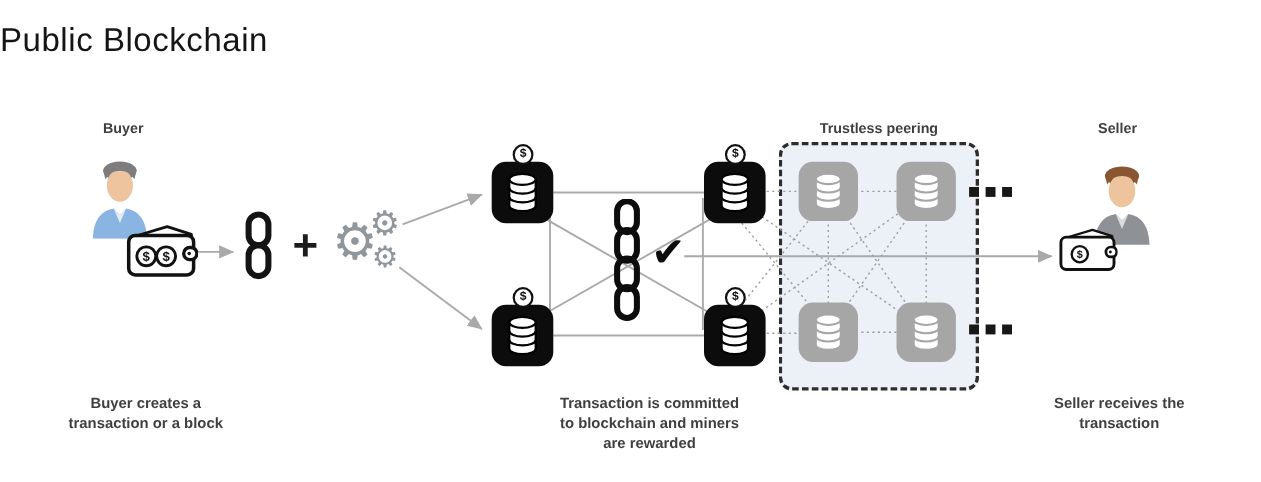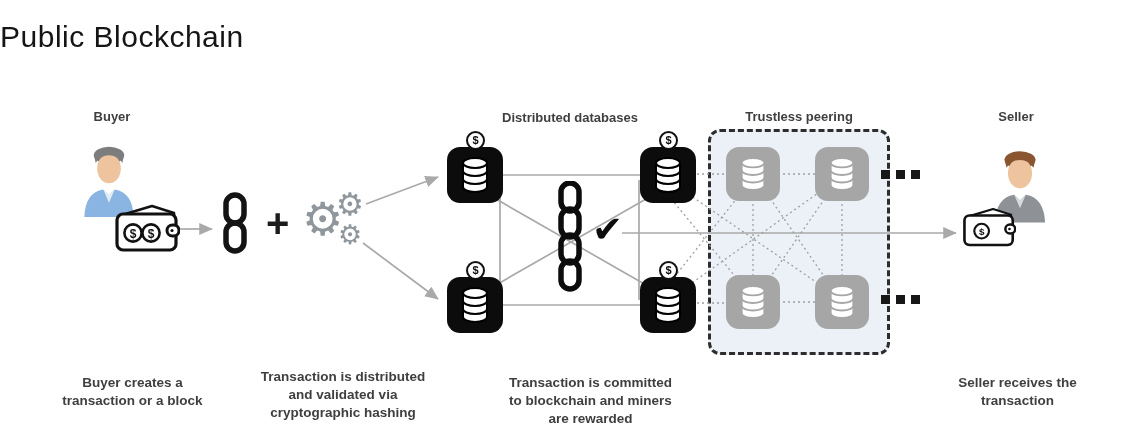--- a/index.html
+++ b/index.html
@@ -11,21 +11,21 @@
   #title{
     left:0;top:20px;width:950px;text-align:left;
     font-size:30px;color:#151515;font-weight:400;letter-spacing:.5px;
   }
   .lbl{
     font-size:13px;font-weight:bold;color:#3f3f3f;text-align:center;
     white-space:pre-line;line-height:1.2;
   }
   .cap{
     font-size:13.5px;font-weight:bold;color:#3f3f3f;text-align:center;
-    white-space:pre-line;line-height:1.35;margin-top:16px;
+    white-space:pre-line;line-height:1.35;
   }
   
   #trustless-box{
     left:708px;top:129px;width:182px;height:226px;box-sizing:border-box;
     background:#ecf1f8;border:3px dashed #2d2d2d;border-radius:12px;
   }
   
   .node{box-sizing:border-box;border-radius:13px;display:flex;align-items:center;justify-content:center;}
   .node.black{width:56px;height:56px;background:#0c0c0c;}
   .node.gray{width:54px;height:54px;background:#a6a6a6;}
@@ -84,21 +84,20 @@
       <line x1="753" y1="174" x2="753" y2="302"></line>
       <line x1="842" y1="174" x2="842" y2="302"></line>
       <line x1="753" y1="174" x2="842" y2="302"></line>
       <line x1="842" y1="174" x2="753" y2="302"></line>
     </g>
   </svg>
 
   <div id="title" class="abs">Public Blockchain</div>
 
   <div class="abs lbl" style="left:62px;top:109px;width:100px;">Buyer</div>
-  <div class="abs lbl" style="left:480px;top:110px;width:180px;">Distributed databases</div>
   <div class="abs lbl" style="left:709px;top:109px;width:180px;">Trustless peering</div>
   <div class="abs lbl" style="left:966px;top:109px;width:100px;">Seller</div>
 
   <svg class="abs" style="left:82px;top:143px;" width="54" height="74" viewBox="0 0 56 78">
     <ellipse cx="28" cy="13" rx="16" ry="9" fill="#7d7d7d"></ellipse>
     <ellipse cx="28" cy="27" rx="12.5" ry="15.5" fill="#edc49e"></ellipse>
     <path d="M12 12 q16 -9 32 0 l-2 9 q-5 -8 -14 -8 q-9 0 -14 8 z" fill="#7d7d7d"></path>
     <path d="M2 78 q1 -26 20 -29 l6 6 l6 -6 q19 3 20 29 z" fill="#8ab5e2"></path>
     <path d="M22 49 l6 6 l6 -6 l-6 14 z" fill="#e3ecf5"></path>
   </svg>
@@ -227,22 +226,19 @@
     <path d="M8 12 L38 3 L60 10 L60 13 L8 14 Z" fill="#fff" stroke="#111" stroke-width="2.6" stroke-linejoin="round"></path>
     <rect x="3" y="11" width="59" height="36" rx="6" fill="#fff" stroke="#111" stroke-width="3.2"></rect>
     <rect x="53" y="22" width="12" height="11" rx="5.5" fill="#fff" stroke="#111" stroke-width="3"></rect>
     <circle cx="58" cy="27.5" r="1.6" fill="#111"></circle>
     <circle cx="24" cy="30" r="9" fill="#fff" stroke="#111" stroke-width="2.6"></circle>
     <text x="24" y="34.5" text-anchor="middle" font-size="12" font-weight="bold" fill="#111">$</text>
   </svg>
 
   <div class="abs cap" style="left:35px;top:358px;width:195px;">Buyer creates a
 transaction or a block</div>
-  <div class="abs cap" style="left:243px;top:352px;width:200px;">Transaction is distributed
-and validated via
-cryptographic hashing</div>
   <div class="abs cap" style="left:488px;top:358px;width:205px;">Transaction is committed
 to blockchain and miners
 are rewarded</div>
   <div class="abs cap" style="left:920px;top:358px;width:195px;">Seller receives the
 transaction</div>
 
 </div>
 
 </body></html>

